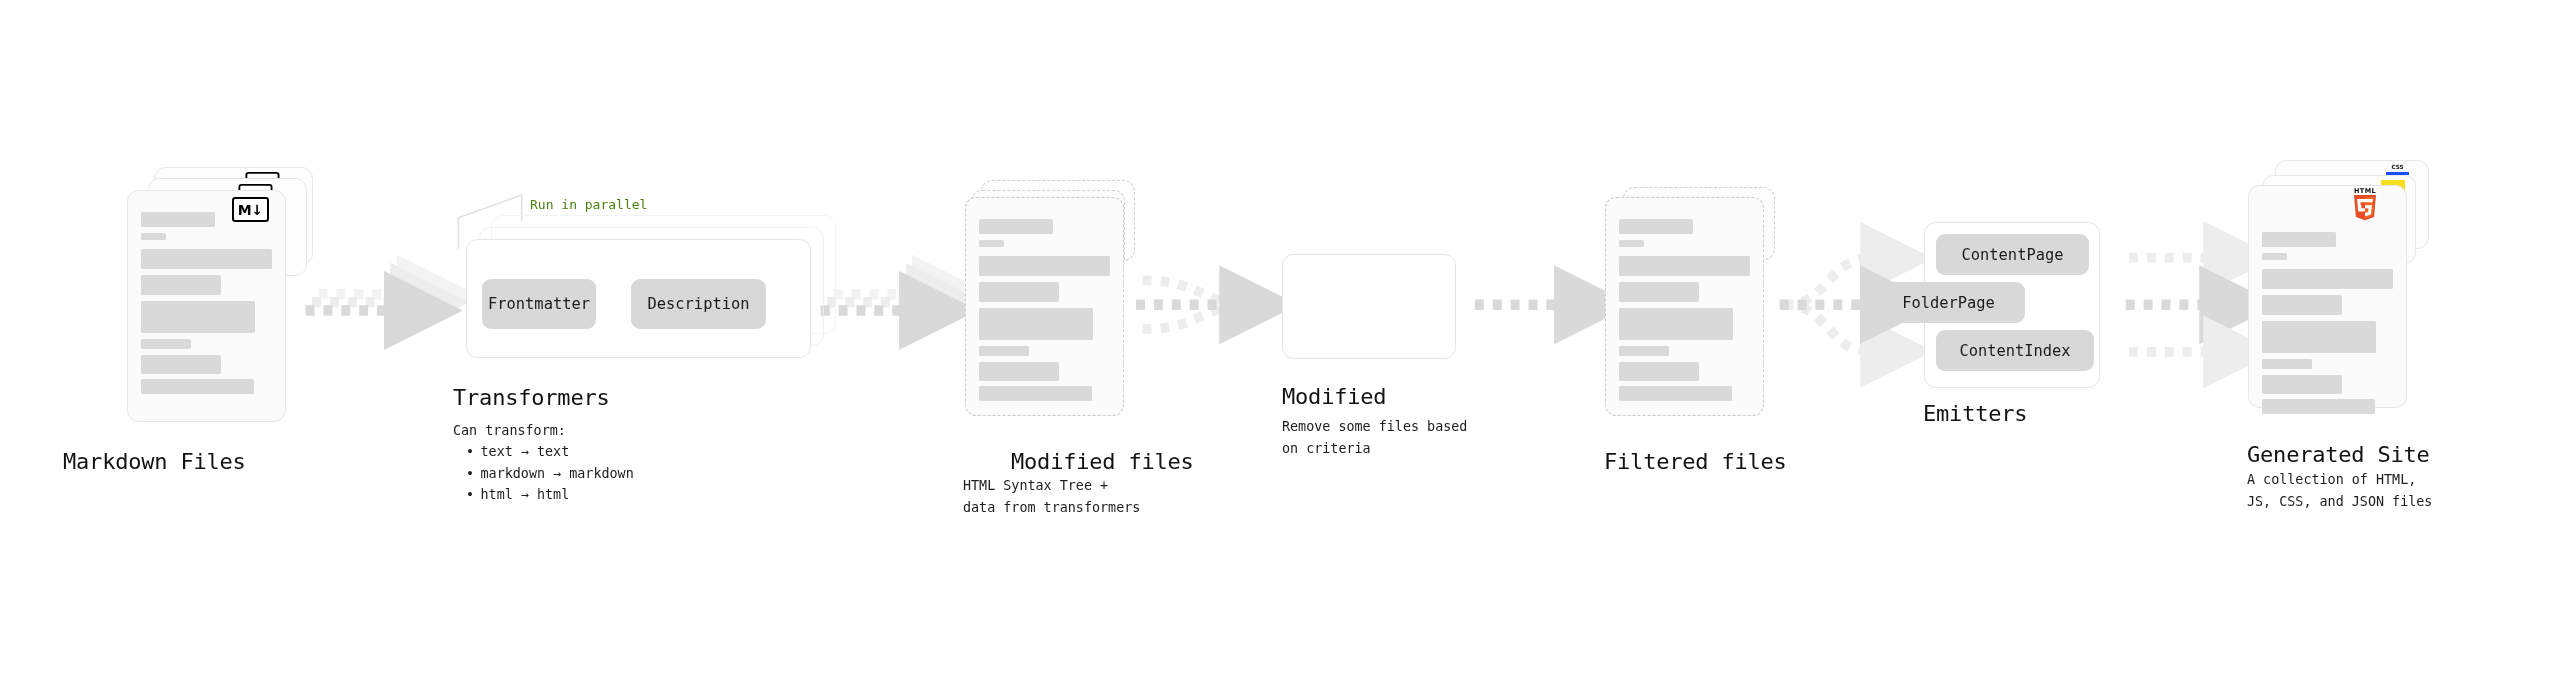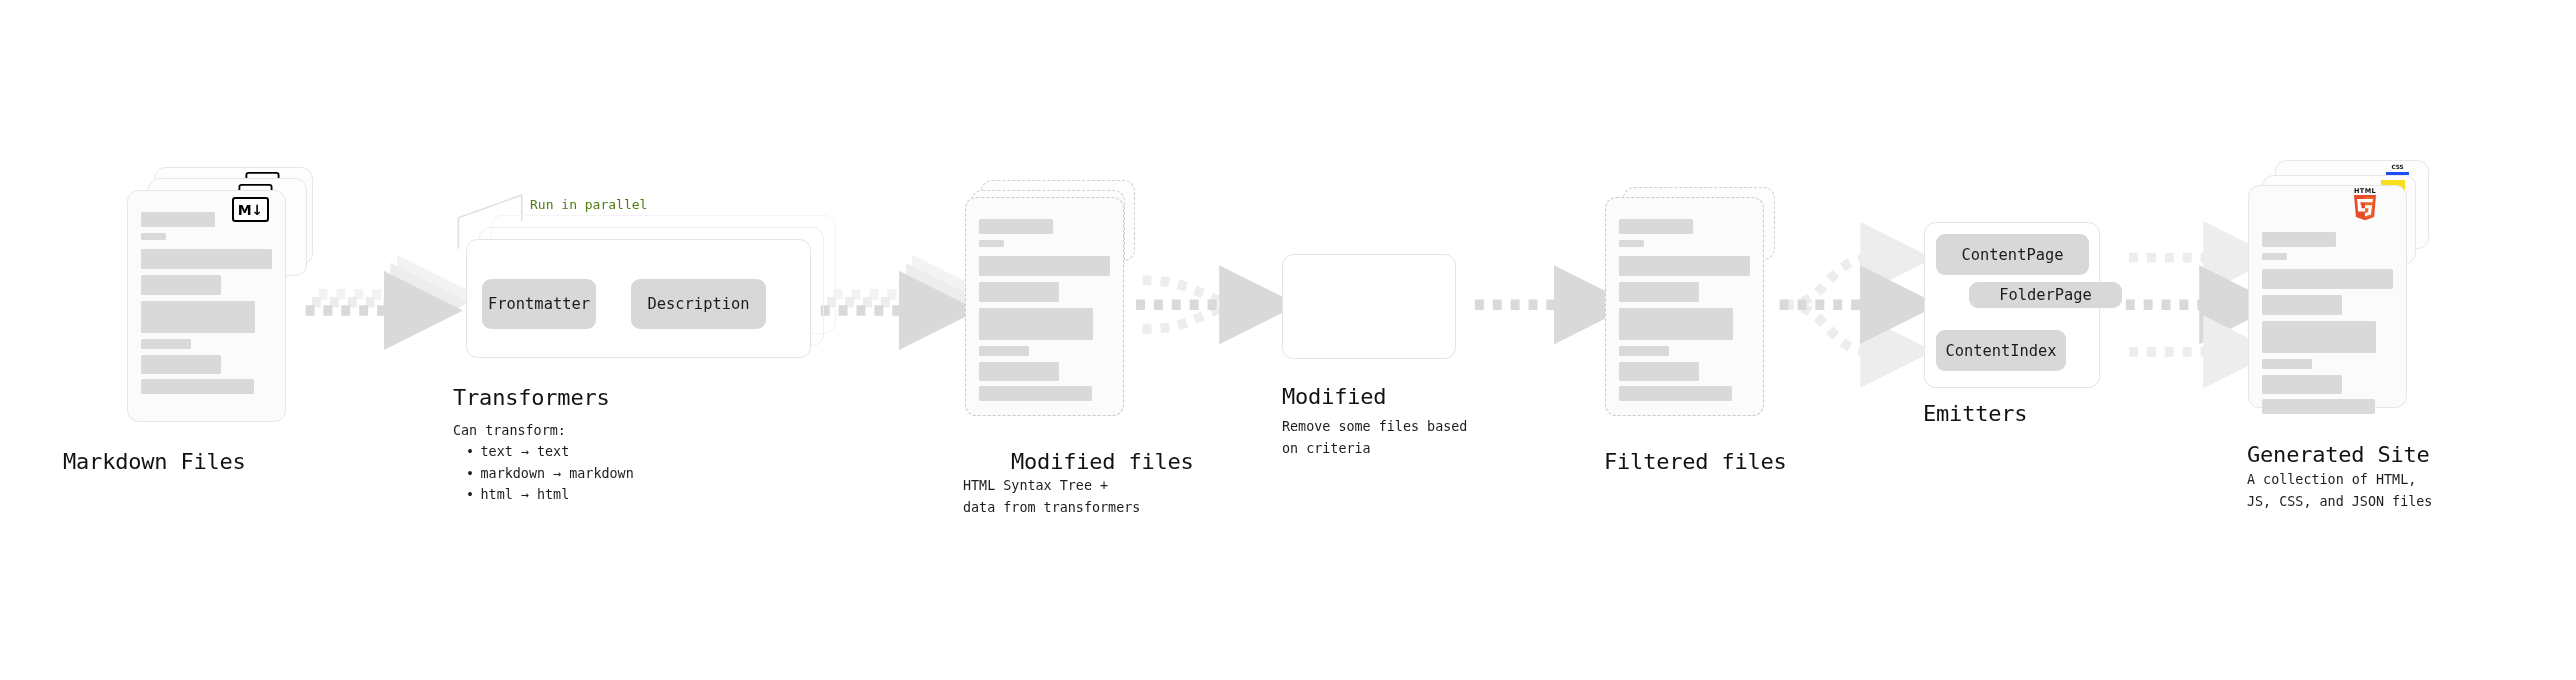--- a/index.html
+++ b/index.html
@@ -340,22 +340,22 @@
       <div class="line" style="width:38%; height:10.6px;"></div>
       <div class="line" style="width:61%; height:18.7px;"></div>
       <div class="line" style="width:86%; height:14.6px;"></div>
     </div>
   </div>
 
   <div class="caption-title" style="left:1604px; top:449px;">Filtered files</div>
 
   <div class="stagebox" style="left:1924px; top:222px; width:176px; height:166px;"></div>
   <div class="chip" style="left:1936px; top:234px; width:153px; height:41px;">ContentPage</div>
-  <div class="chip" style="left:1969px; top:282px; width:153px; height:26px;">FolderPage</div>
-  <div class="chip" style="left:1936px; top:330px; width:130px; height:41px;">ContentIndex</div>
+  <div class="chip" style="left:1872px; top:282px; width:153px; height:41px;">FolderPage</div>
+  <div class="chip" style="left:1936px; top:330px; width:158px; height:41px;">ContentIndex</div>
 
   <div class="caption-title" style="left:1923px; top:401px;">Emitters</div>
 
   <div class="ghost" style="left:2275px; top:160px; width:154px; height:89px;"></div>
   <div class="badge-css" style="left:2386px; top:165px;">
     <span class="css-word">CSS</span>
     <span class="css-bar"></span>
   </div>
 
   <div class="ghost" style="left:2262px; top:175px; width:154px; height:89px;"></div>

